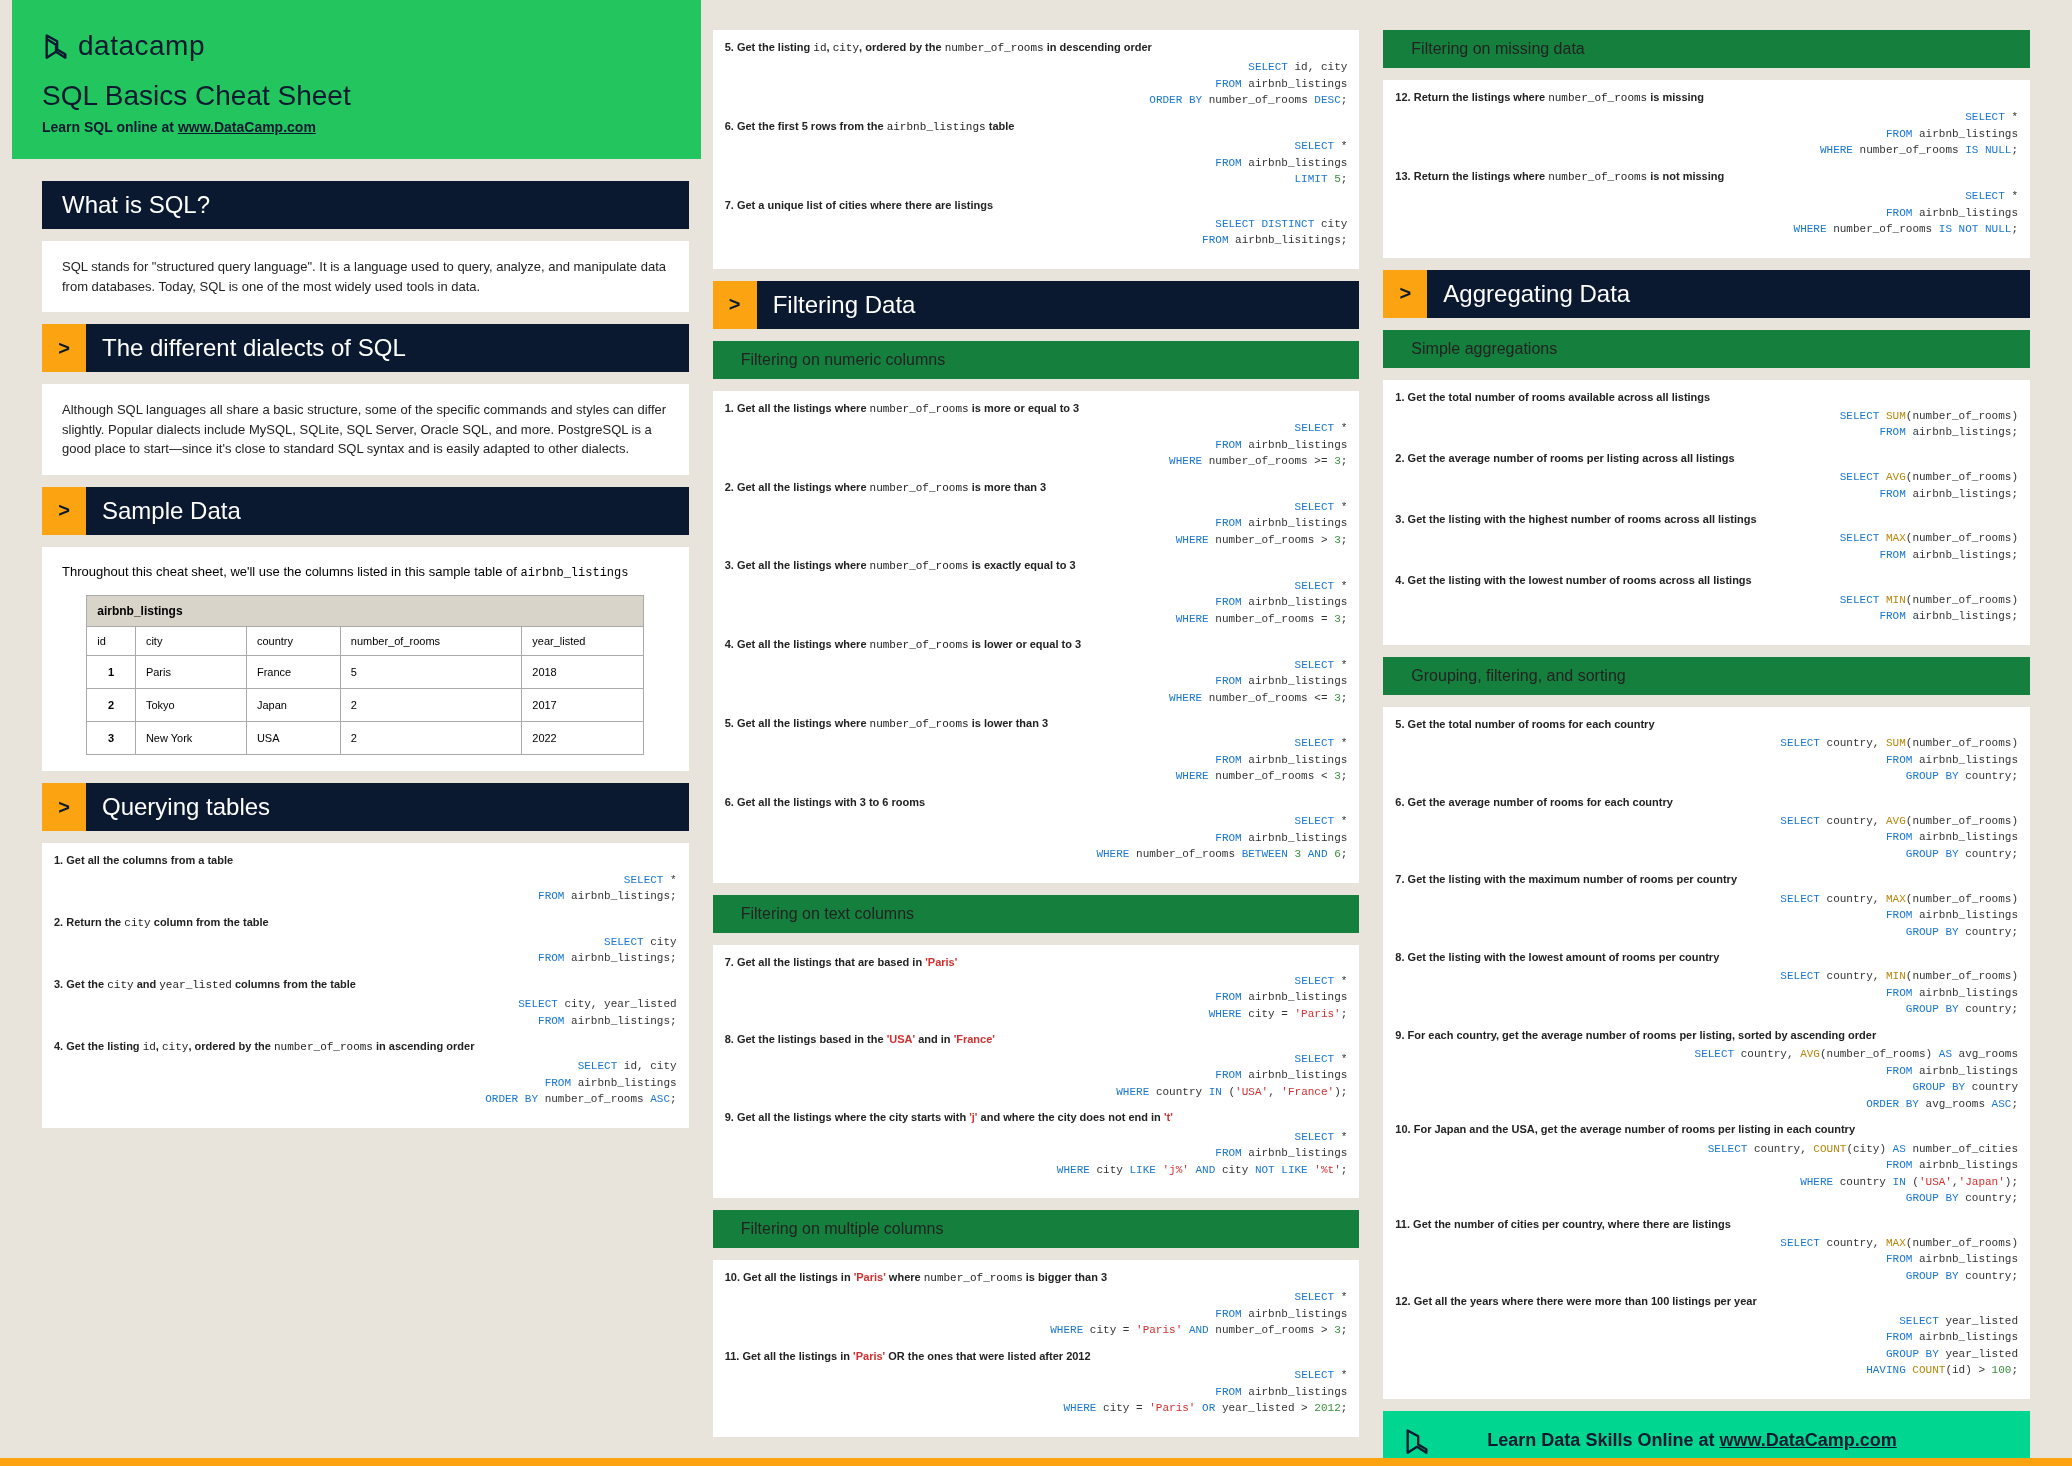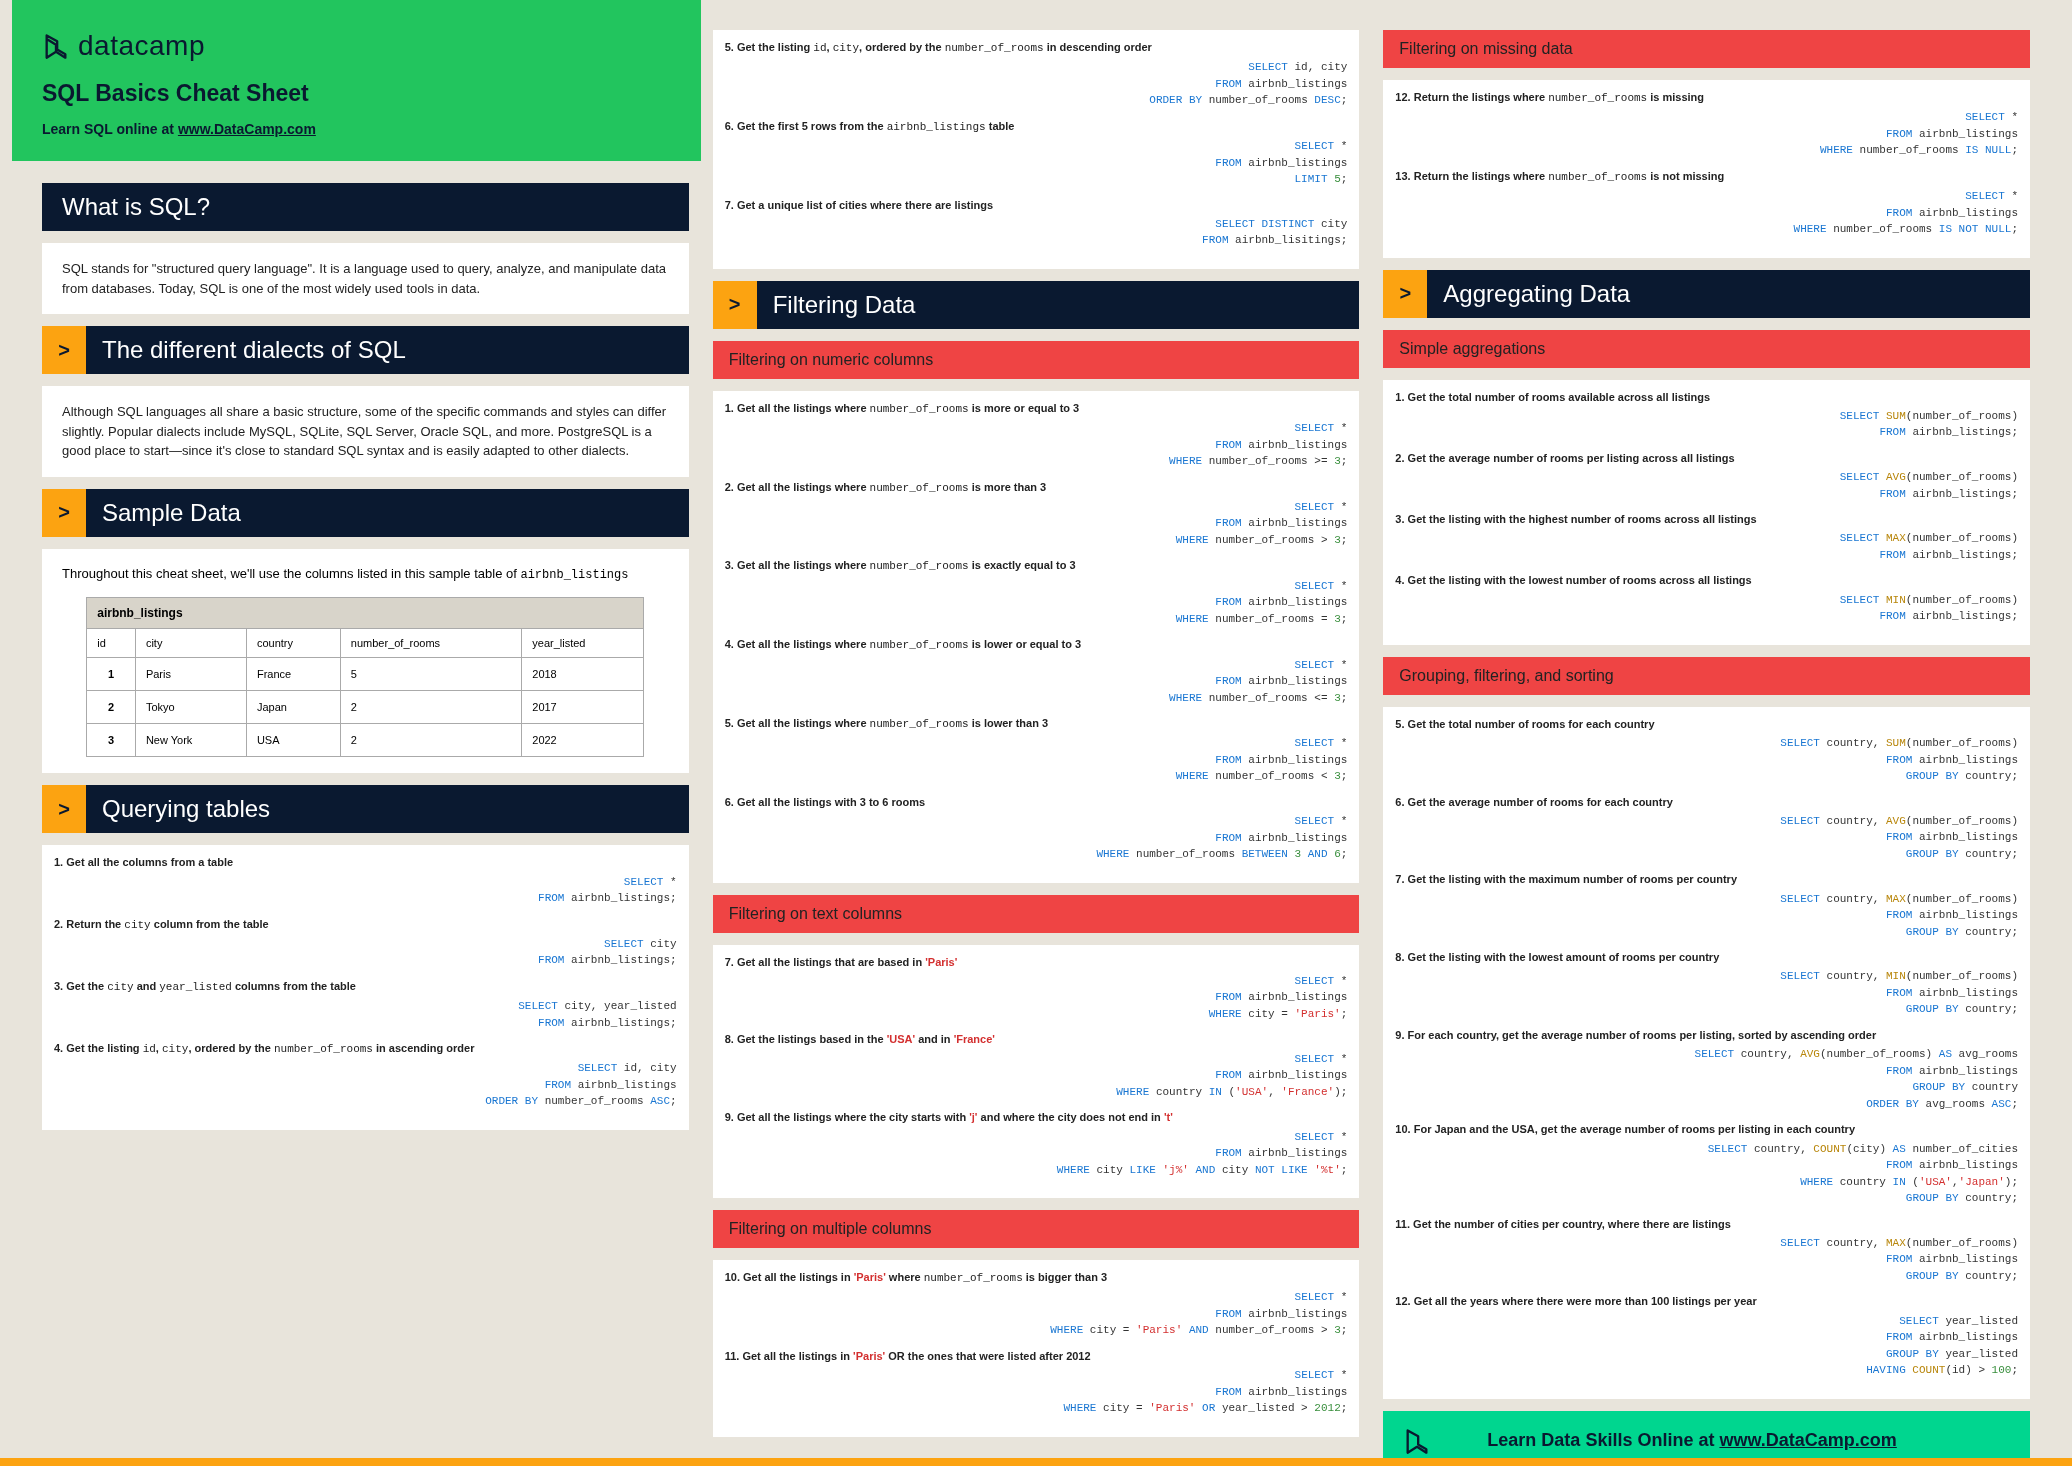--- a/index.html
+++ b/index.html
@@ -4,29 +4,29 @@
 <style>
 * { margin: 0; padding: 0; box-sizing: border-box; }
 body { font-family: -apple-system, BlinkMacSystemFont, "Segoe UI", Helvetica, Arial, sans-serif; background: #e8e4db; width: 2072px; height: 1466px; overflow: hidden; }
 .page { display: flex; gap: 0; width: 100%; height: 100%; padding: 30px 30px 10px 30px; }
 .col { flex: 1; display: flex; flex-direction: column; gap: 12px; padding: 0 12px; }
 .header-block { background: #22c55e; padding: 30px 30px 24px 30px; margin: -30px -12px 10px -30px; }
 .logo-row { display: flex; align-items: center; gap: 8px; margin-bottom: 18px; }
 .logo-icon { width: 28px; height: 28px; }
 .logo-text { font-size: 28px; font-weight: 400; letter-spacing: 0.5px; color: #0a1930; }
 .main-title { font-size: 34px; font-weight: 700; color: #0a1930; margin-bottom: 8px; }
-.sub-title { font-size: 23px; font-weight: 700; color: #0a1930; margin-bottom: 14px; }
+.sub-title { font-size: 28px; font-weight: 400; color: #0a1930; margin-bottom: 7px; }
 .learn-line { font-size: 14px; font-weight: 700; color: #0a1930; }
 .learn-line a { color: #0a1930; text-decoration: underline; }
 .section-header { display: flex; align-items: stretch; }
 .section-chevron { background: #fca311; color: #0a1930; font-size: 20px; font-weight: 700; width: 44px; display: flex; align-items: center; justify-content: center; }
 .section-title { flex: 1; background: #0a1930; color: #fff; font-size: 24px; font-weight: 500; padding: 10px 16px; }
 .section-title.nochev { padding-left: 20px; }
 .body-text { background: #fff; padding: 16px 20px; font-size: 13px; line-height: 1.5; color: #222; }
-.subsect { background: #ef4444; padding: 10px 16px; font-size: 16px; color: #222; }
+.subsect { background: #15803d; padding: 10px 28px; font-size: 16px; color: #222; }
 .items { background: #fff; padding: 10px 12px; }
 .item { margin-bottom: 10px; }
 .item-label { font-size: 11px; font-weight: 700; color: #222; margin-bottom: 4px; line-height: 1.3; }
 .item-label .mono { font-family: "Courier New", monospace; font-weight: 400; }
 .code { font-family: "Courier New", monospace; font-size: 11px; line-height: 1.5; padding-left: 14px; white-space: pre; color: #333; text-align: right; }
 .kw { color: #1976d2; }
 .fn { color: #b8860b; }
 .str { color: #d32f2f; }
 .num { color: #388e3c; }
 .table-wrap { background: #fff; padding: 16px 20px; }

